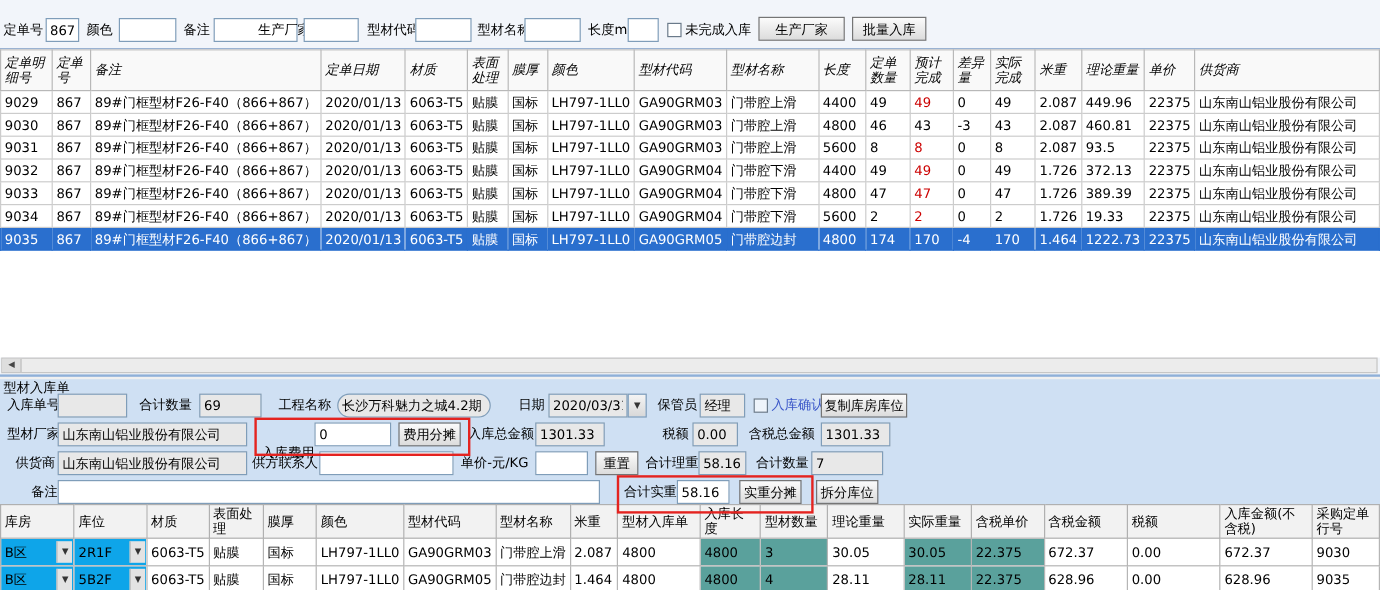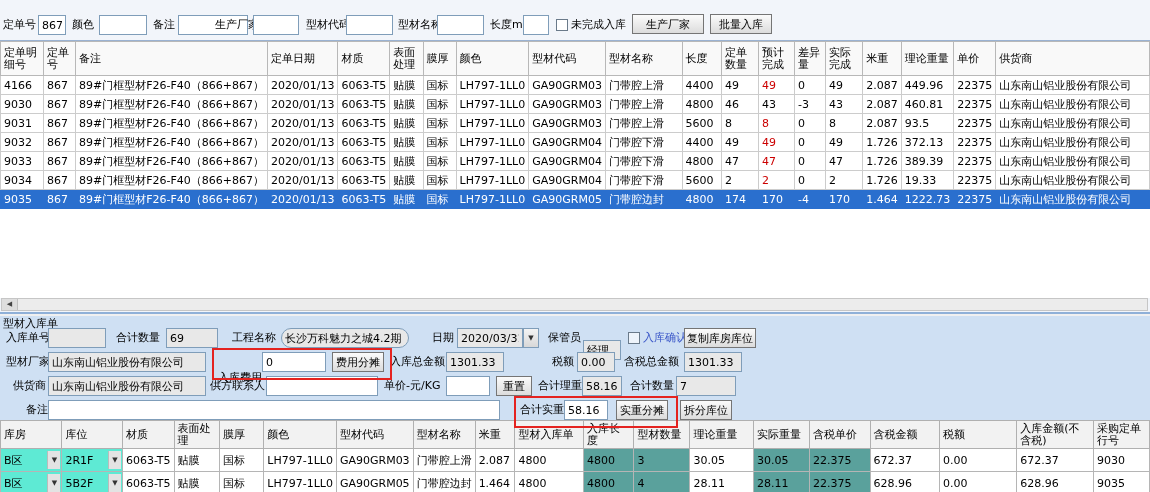--- a/index.html
+++ b/index.html
@@ -18,34 +18,34 @@
   .cb{position:absolute;width:12px;height:12px;box-sizing:border-box;border:1px solid #6a7a8a;background:#fff;}
   .dd-btn{position:absolute;width:16px;height:20px;box-sizing:border-box;border:1px solid #7f9db9;
     background:linear-gradient(#f4f4f4,#d8d8d8);font-size:7px;text-align:center;line-height:18px;color:#333;}
   .blue-lbl{color:#3a56c8;}
   
   .grid-wrap{position:absolute;left:0;top:40px;width:1150px;height:257px;background:#fff;border-top:1px solid #9ab2d2;overflow:hidden;}
   table.grid{border-collapse:collapse;table-layout:fixed;}
   table.grid th{background:#f9f9f9;border:1px solid #b8b8b8;font-weight:normal;font-size:11px;
     padding:1px 3px;text-align:left;vertical-align:middle;line-height:12px;overflow:hidden;}
   table.grid td{border:1px solid #cccccc;font-size:11px;padding:0 3px;white-space:nowrap;overflow:hidden;}
-  #top-grid th{height:31px;}
+  #top-grid th{height:31px;font-style:italic;}
   #top-grid td{height:18px;line-height:17px;}
   #top-grid tr.selected td{background:#2a6fce;color:#fff;border-color:#2a6fce;}
   #top-grid td.red{color:#cc0000;}
   .hscroll{position:absolute;left:1px;top:298px;width:1147px;height:13px;background:#ececec;border:1px solid #c6c6c6;box-sizing:border-box;}
   .scroll-arrow{position:absolute;left:0;top:0;width:15px;height:11px;background:#dedede;border-right:1px solid #c0c0c0;
     font-size:7px;line-height:11px;text-align:center;color:#444;}
   
   .bottom-section{position:absolute;left:0;top:316px;width:1150px;height:213px;background:#cfe0f3;}
   .bgrid-wrap{position:absolute;left:0;top:104px;width:1150px;height:72px;background:#fff;}
   #bot-grid th{height:25px;background:#f2f2f2;border:1px solid #b0b0b0;}
   #bot-grid td{height:22px;line-height:21px;border:1px solid #b5b5b5;}
   #bot-grid td.gcell{background:#5aa19c;}
-  #bot-grid td.combo{background:#5eead4;padding:0;}
+  #bot-grid td.combo{background:#0ea5e9;padding:0;}
   .combo-inner{display:flex;justify-content:space-between;align-items:center;height:100%;padding:0 1px 0 3px;}
   .combo-arrow{font-size:7px;color:#333;width:12px;text-align:center;background:#e3e3e3;height:18px;line-height:18px;border-left:1px solid #bbb;}
   .red-rect{position:absolute;border:2px solid #e42320;pointer-events:none;z-index:6;}
 </style>
 </head>
 <body>
 
 <div class="window">
 
   <div class="top-section">
@@ -110,21 +110,21 @@
               <th>差异量</th>
               <th>实际完成</th>
               <th>米重</th>
               <th>理论重量</th>
               <th>单价</th>
               <th>供货商</th>
             </tr>
           </thead>
         <tbody id="top-body">
             <tr>
-              <td>4166</td>
+              <td>9029</td>
               <td>867</td>
               <td>89#门框型材F26-F40（866+867）</td>
               <td>2020/01/13</td>
               <td>6063-T5</td>
               <td>贴膜</td>
               <td>国标</td>
               <td>LH797-1LL0</td>
               <td>GA90GRM03</td>
               <td>门带腔上滑</td>
               <td>4400</td>
@@ -278,21 +278,21 @@
     <span class="lbl" style="left:6px;top:12px">入库单号</span>
     <input class="fin ro" style="left: 48px; top: 12px; width: 58px;" value="">
     <span class="lbl" style="left:116px;top:12px">合计数量</span>
     <input class="fin ro" style="left: 166px; top: 12px; width: 52px;" value="69">
     <span class="lbl" style="left:232px;top:12px">工程名称</span>
     <input class="fin ro" style="left: 281px; top: 12px; width: 128px; border-radius: 10px;" value="长沙万科魅力之城4.2期">
     <span class="lbl" style="left:432px;top:12px">日期</span>
     <input class="fin ro" style="left: 457px; top: 12px; width: 66px;" value="2020/03/31">
     <span class="dd-btn" style="left:523px;top:12px">▼</span>
     <span class="lbl" style="left:548px;top:12px">保管员</span>
-    <input class="fin ro" style="left: 583px; top: 24px; width: 38px;" value="经理">
+    <input class="fin ro" style="left: 583px; top: 12px; width: 38px;" value="经理">
     <span class="cb" style="left:628px;top:16px;background:#eef4fb"></span>
     <span class="lbl blue-lbl" style="left:643px;top:12px">入库确认</span>
     <button class="btn" style="left:684px;top:12px;width:72px">复制库房库位</button>
 
     <span class="lbl" style="left:6px;top:36px">型材厂家</span>
     <input class="fin ro" style="left: 48px; top: 36px; width: 158px;" value="山东南山铝业股份有限公司">
     <span class="lbl" style="left:218px;top:52px">入库费用</span>
     <input class="fin" style="left: 262px; top: 36px; width: 64px;" value="0">
     <button class="btn" style="left:332px;top:36px;width:52px">费用分摊</button>
     <span class="lbl" style="left:390px;top:36px">入库总金额</span>

